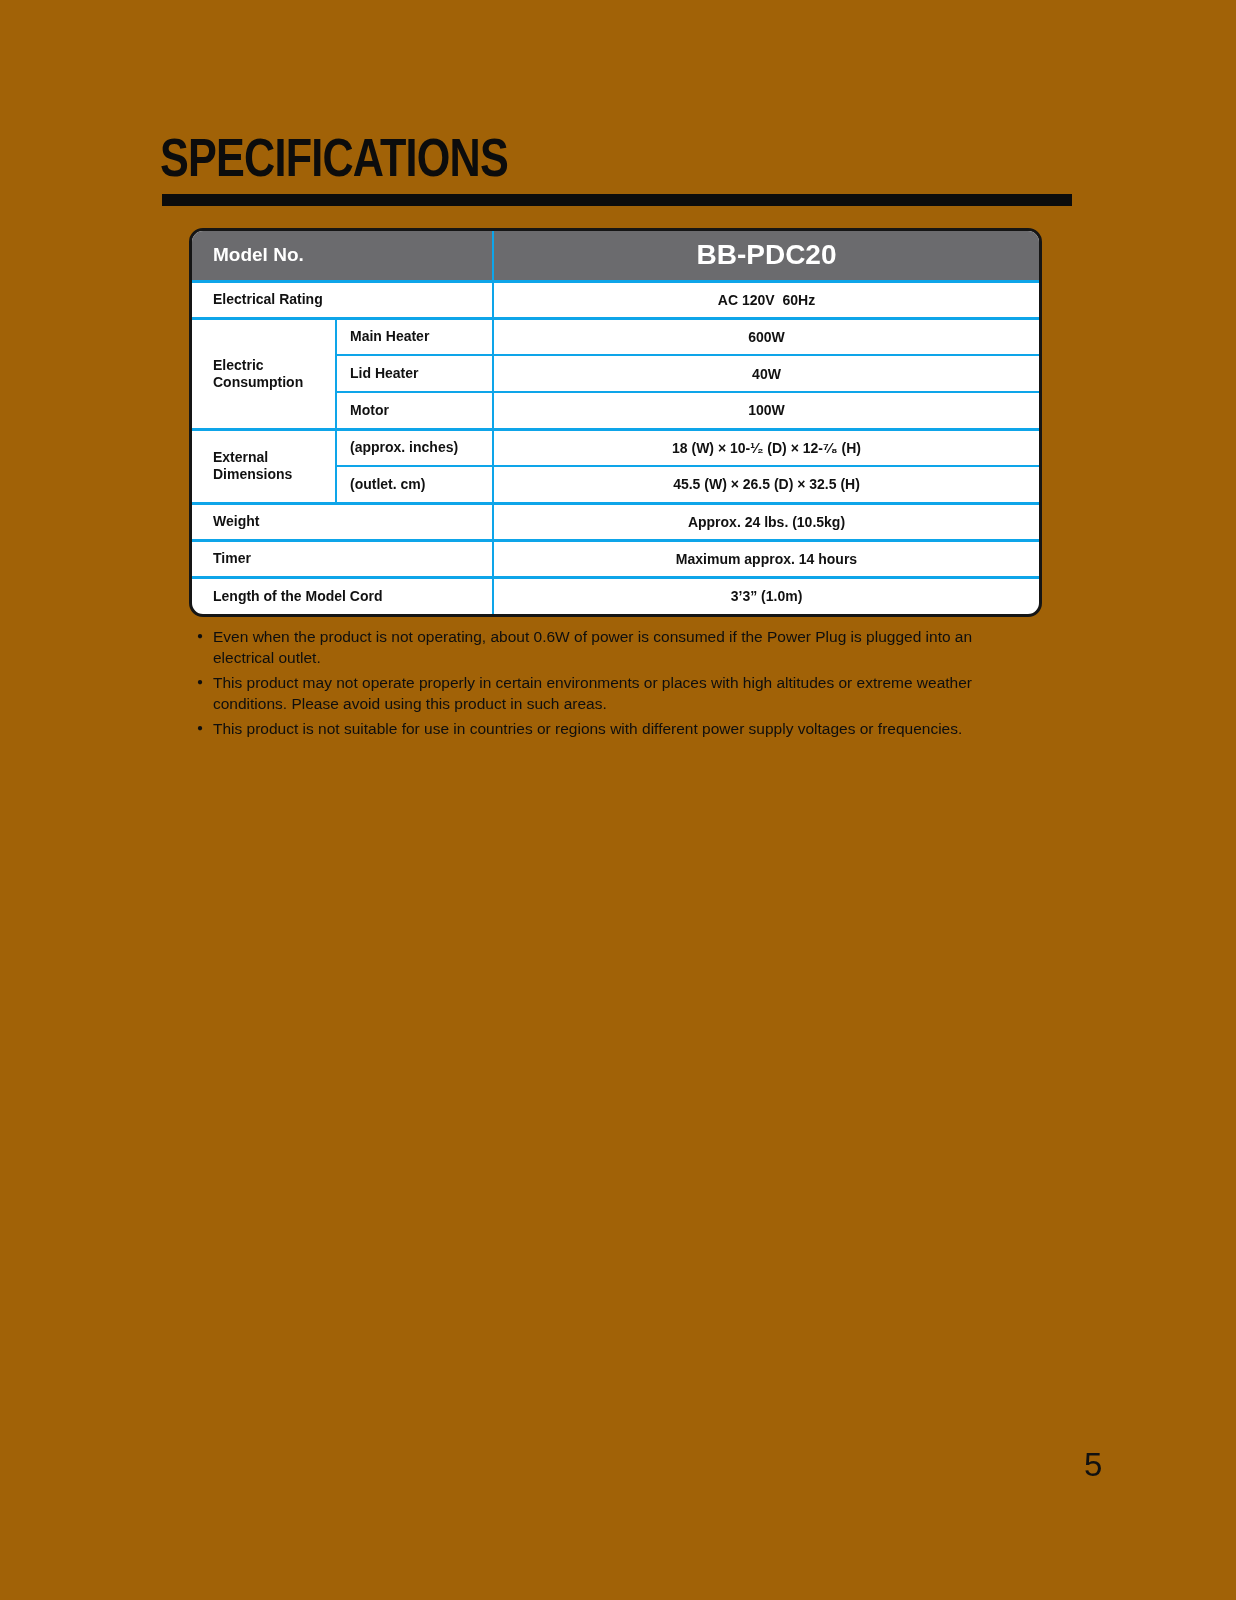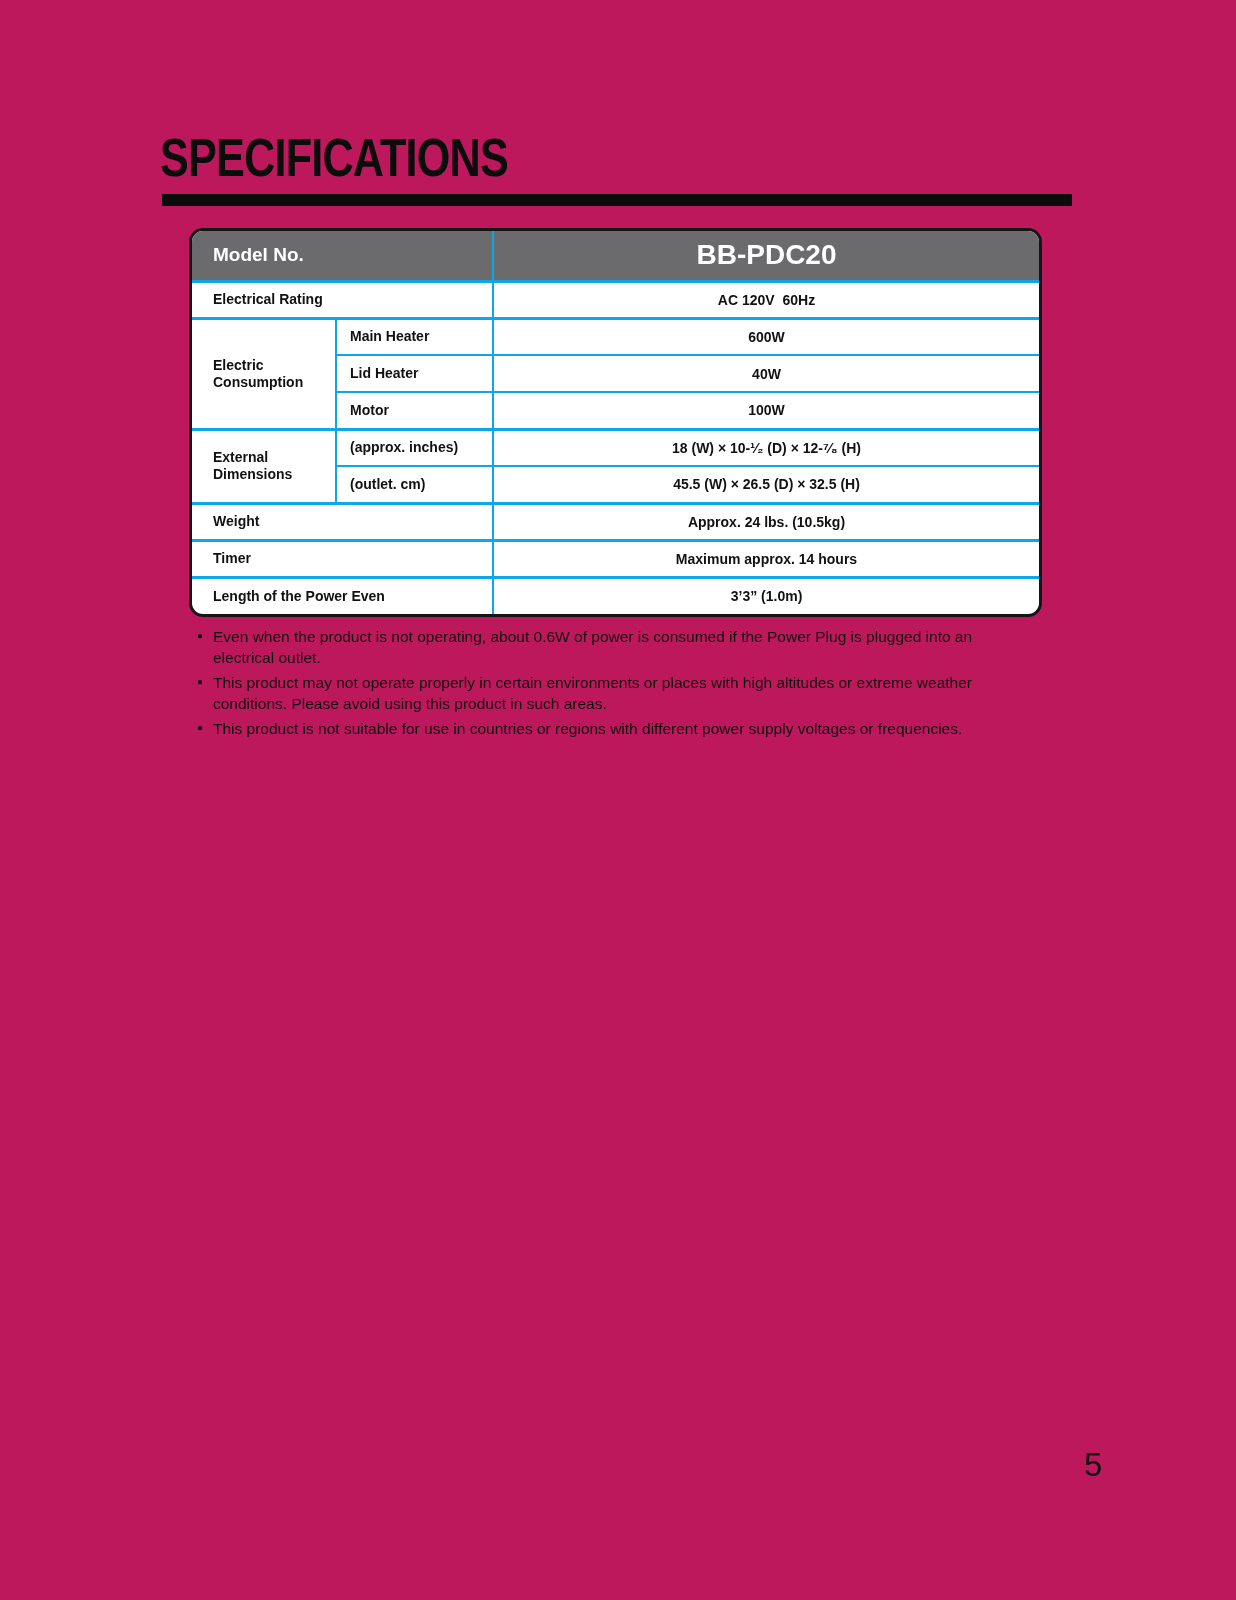--- a/index.html
+++ b/index.html
@@ -3,21 +3,21 @@
 <meta charset="utf-8">
 <style>
   * { margin: 0; padding: 0; box-sizing: border-box; }
   html, body { background: #e8e8e8; }
   body { font-family: "Liberation Sans", "DejaVu Sans", sans-serif; color: #111; }
 
   .page {
     position: relative;
     width: 1236px;
     height: 1600px;
-    background: #be185d;
+    background: #a16207;
     margin: 0 auto;
     overflow: hidden;
   }
 
   
   .title {
     position: absolute;
     left: 160px;
     top: 130px;
     font-size: 54px;
@@ -183,21 +183,21 @@
         <td class="label" colspan="2">Weight</td>
         <td class="value">Approx. 24 lbs. (10.5kg)</td>
       </tr>
 
       <tr class="thick">
         <td class="label" colspan="2">Timer</td>
         <td class="value">Maximum approx. 14 hours</td>
       </tr>
 
       <tr class="thick">
-        <td class="label" colspan="2">Length of the Power Even</td>
+        <td class="label" colspan="2">Length of the Model Cord</td>
         <td class="value">3’3” (1.0m)</td>
       </tr>
     </tbody>
       </table>
   </div>
 
   <ul class="notes">
     <li>Even when the product is not operating, about 0.6W of power is consumed if the Power Plug is plugged into an electrical outlet.</li>
     <li>This product may not operate properly in certain environments or places with high altitudes or extreme weather conditions. Please avoid using this product in such areas.</li>
     <li>This product is not suitable for use in countries or regions with different power supply voltages or frequencies.</li>

